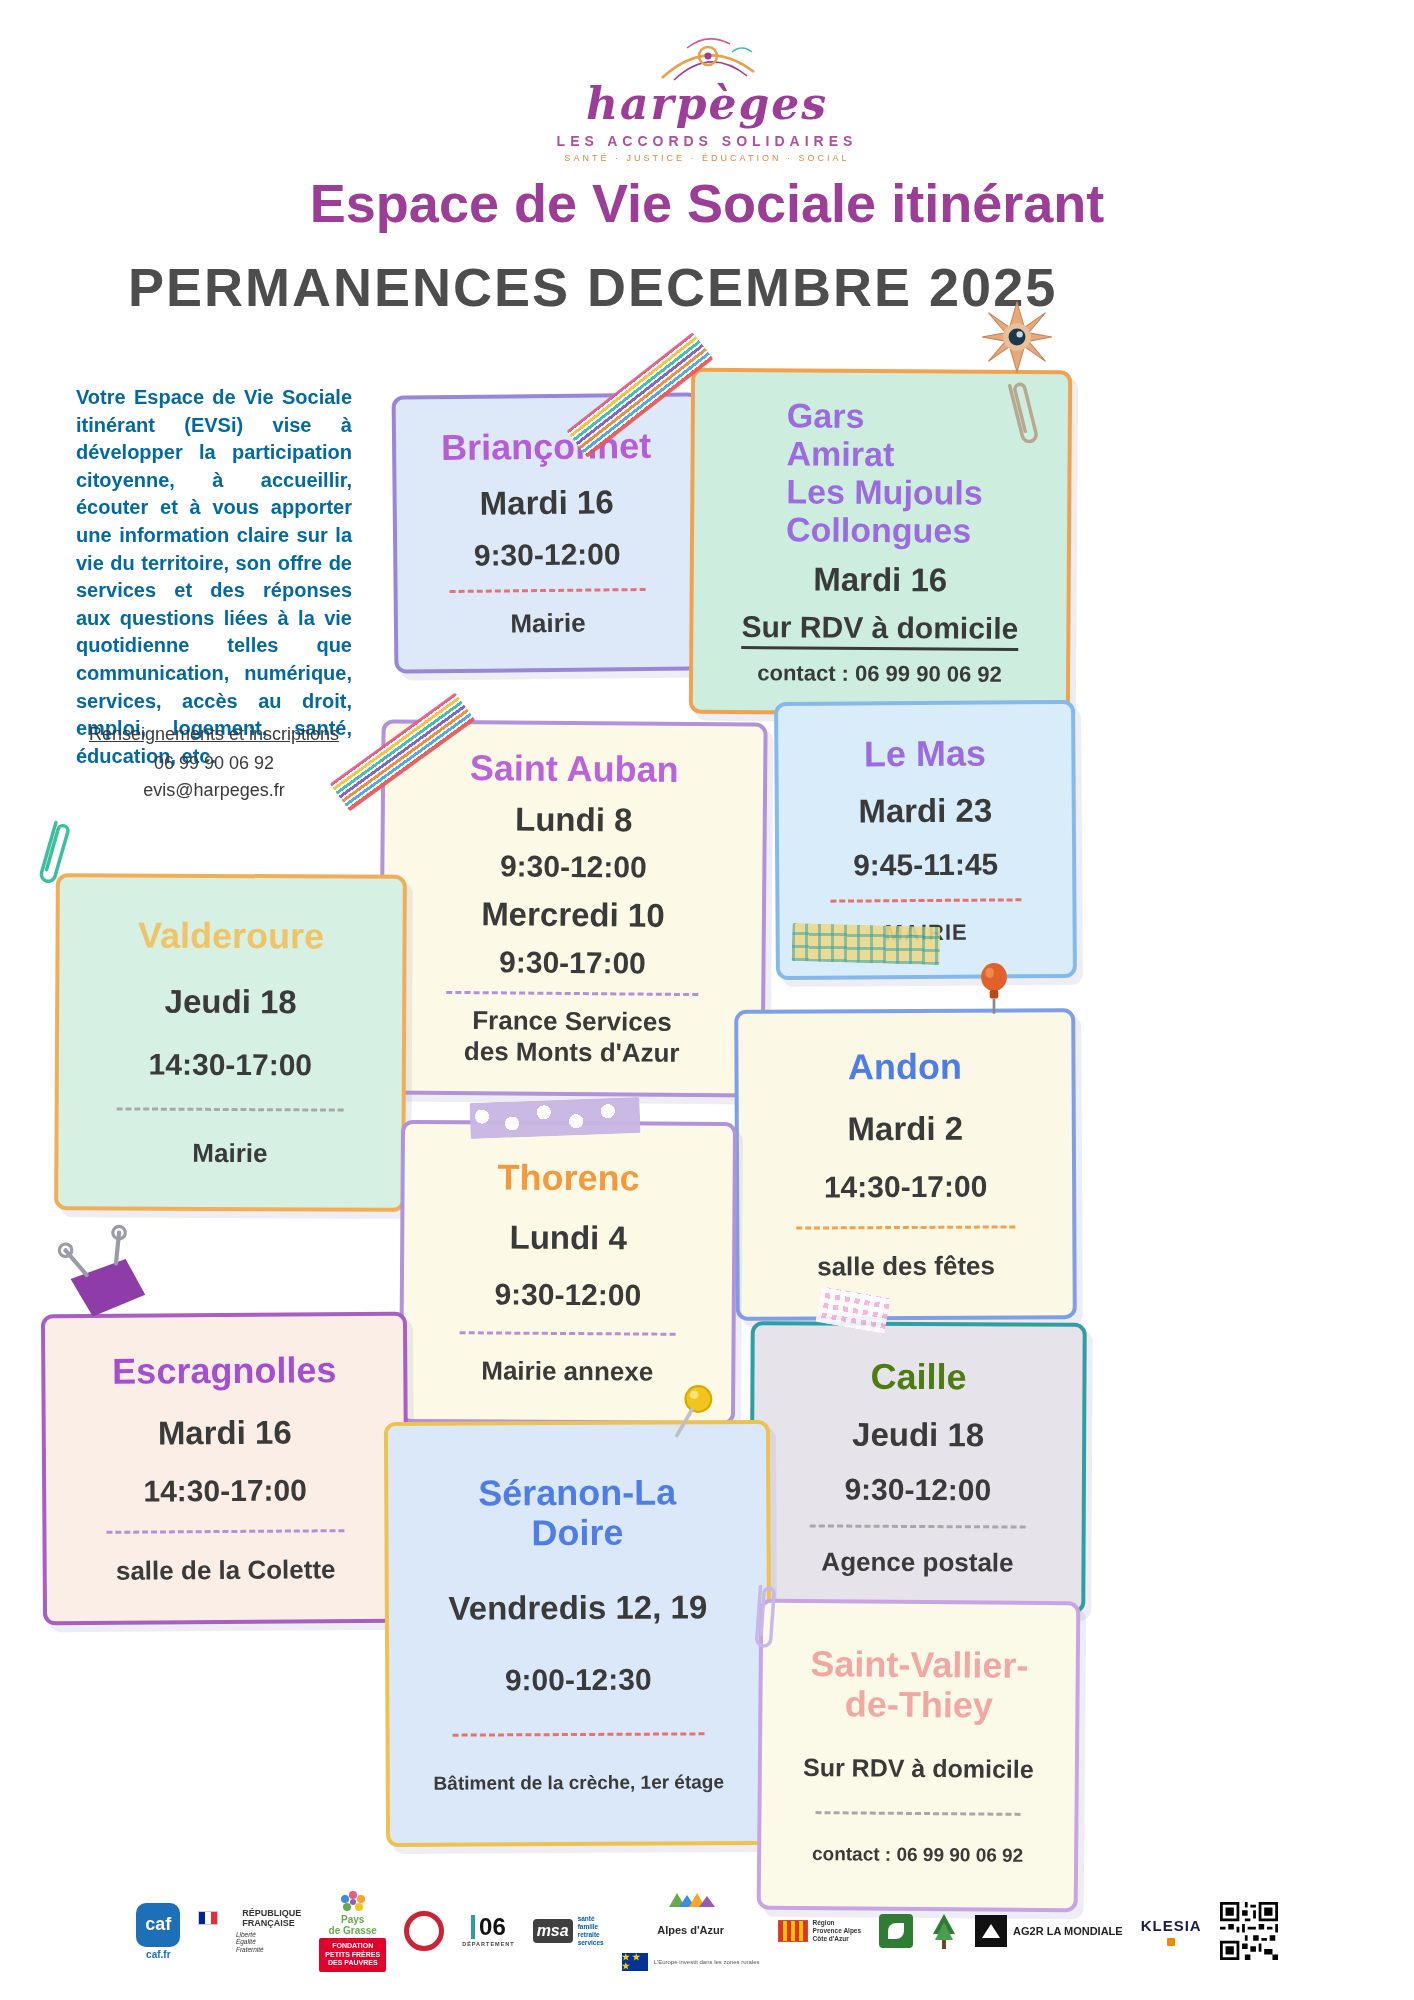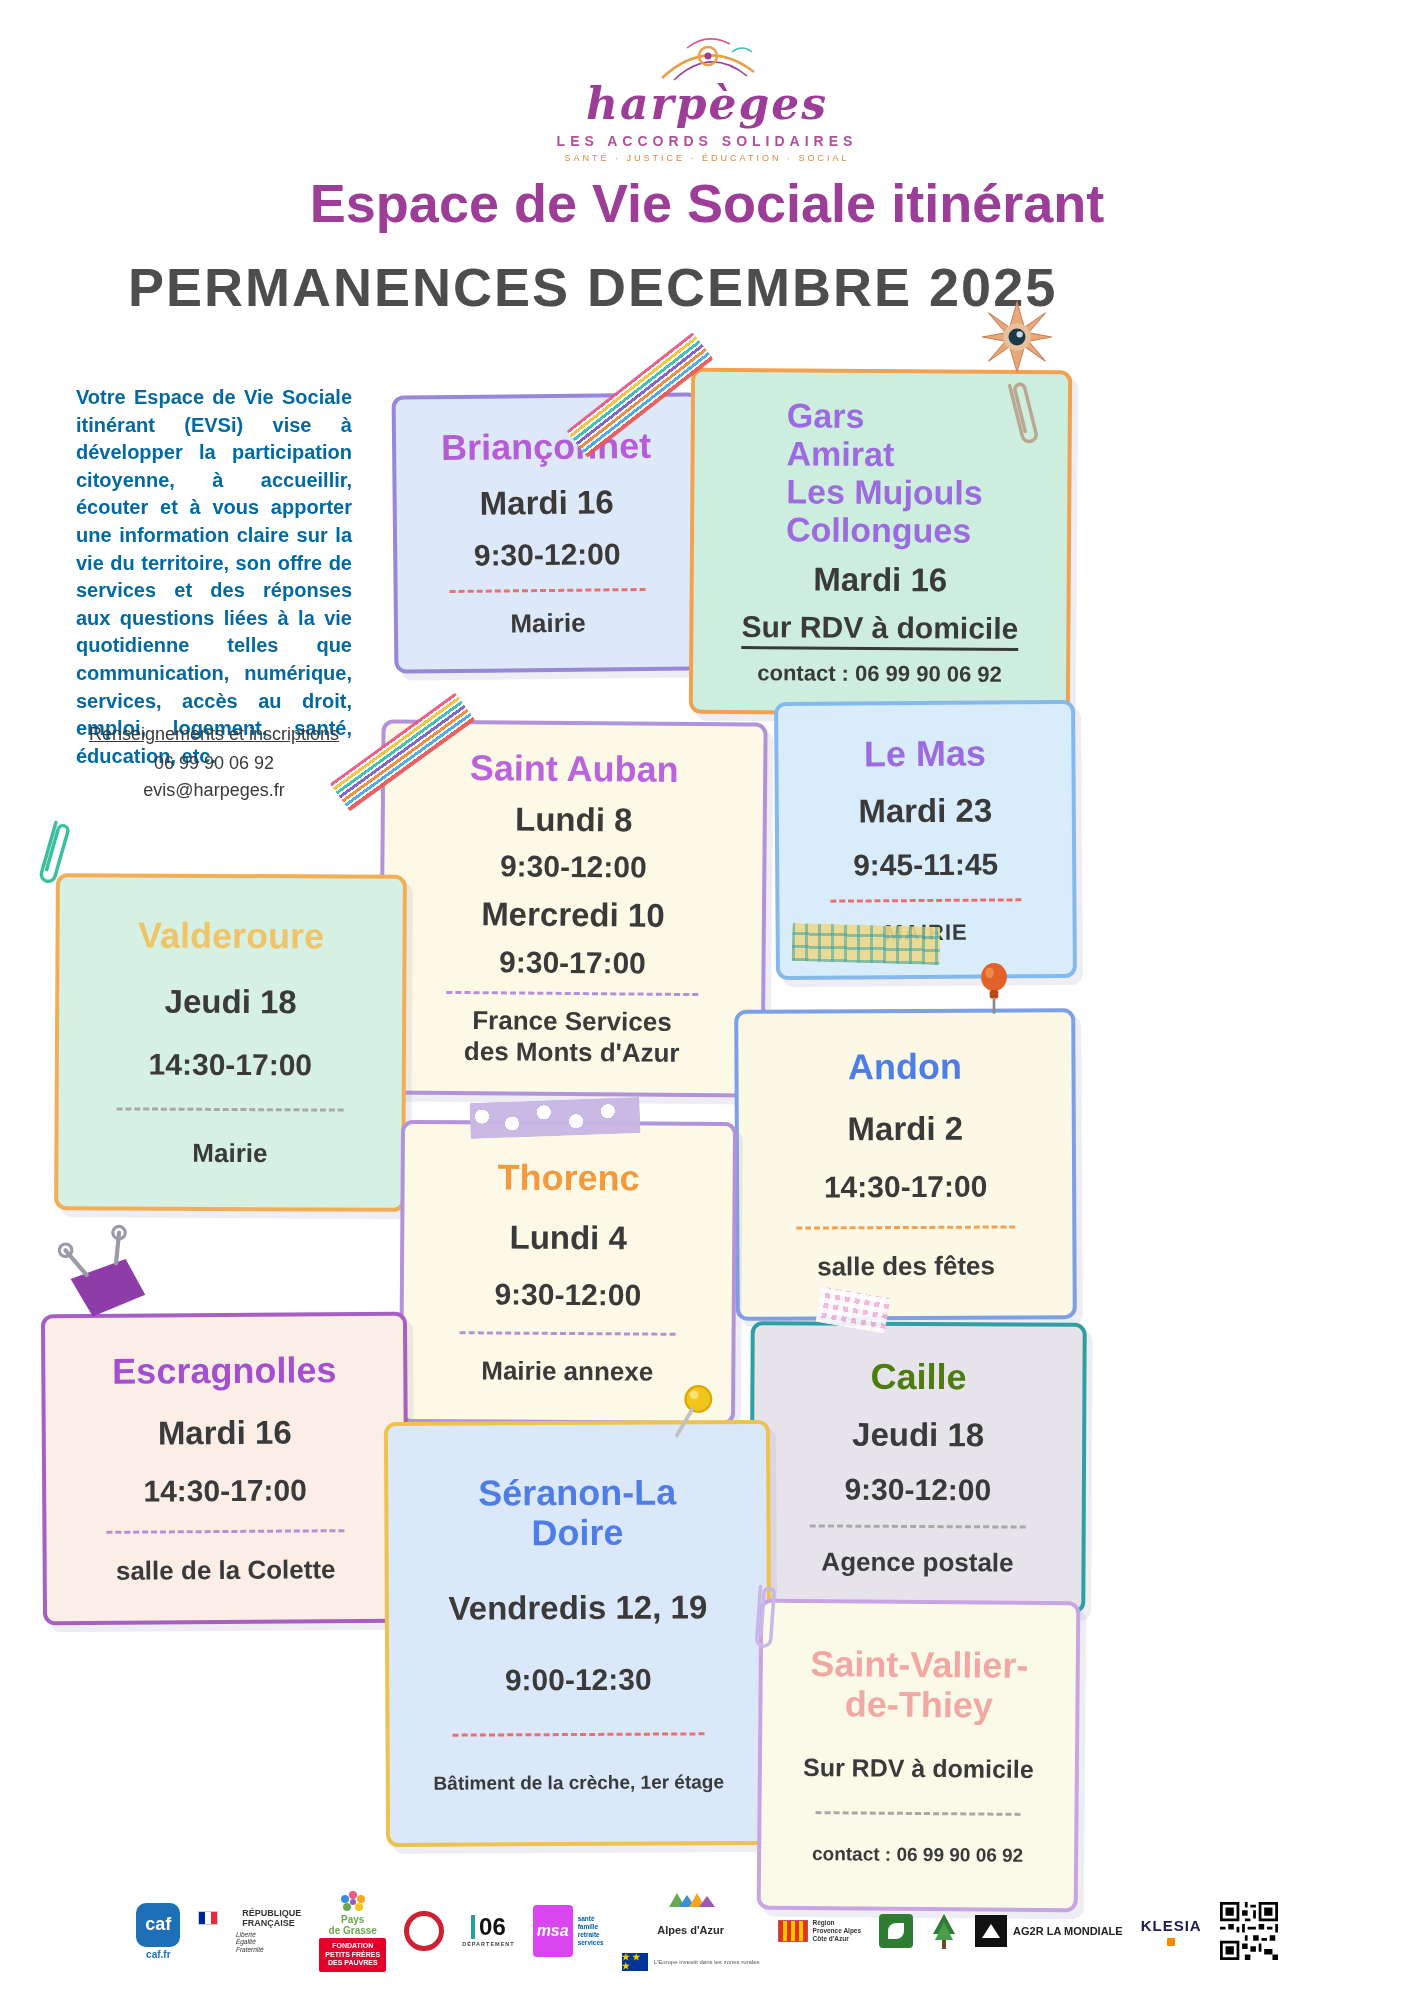--- a/index.html
+++ b/index.html
@@ -95,21 +95,21 @@
   .flag span{flex:1}
   .flag .b{background:#002395}.flag .w{background:#fff}.flag .r{background:#ed2939}
   .rep-text{font-size:9px;line-height:1.15;text-align:left}
   .rep-motto{font-size:6.5px;font-style:italic;font-weight:normal;line-height:1.2;text-align:left}
   .pdg-text{font-size:10px;color:#6aa84f;line-height:1.1;text-align:center}
   .pfp-box{background:#e4002b;color:#fff;font-size:7px;line-height:1.25;padding:4px 6px;text-align:center;border-radius:2px}
   .red-ring{width:30px;height:30px;border:5px solid #cc2233;border-radius:50%}
   .dep-num{font-size:24px;color:#111;border-left:4px solid #2a9d9f;padding-left:4px;line-height:1}
   .dep-label{font-size:5.5px;letter-spacing:1px;color:#444}
   .msa-row{display:flex;align-items:center;gap:5px}
-  .msa-box{width:40px;height:52px;background:#d946ef;color:#fff;font-size:16px;font-style:italic;font-weight:bold;display:flex;align-items:center;justify-content:center;border-radius:4px}
+  .msa-box{width:40px;height:24px;background:#404040;color:#fff;font-size:16px;font-style:italic;font-weight:bold;display:flex;align-items:center;justify-content:center;border-radius:4px}
   .msa-sub{font-size:6.5px;color:#0060a8;line-height:1.25;text-align:left}
   .alpes{gap:17px}
   .alpes-text{font-size:11px;color:#2a2a2a}
   .eu-row{display:flex;align-items:center;gap:6px}
   .eu-flag{width:26px;height:18px;background:#003399;position:relative;display:flex;align-items:center;justify-content:center}
   .eu-flag span{color:#ffcc00;font-size:9px;line-height:1}
   .eu-caption{font-size:6px;font-weight:normal;color:#555}
   .region-row{display:flex;align-items:center;gap:5px}
   .region-flag{width:28px;height:20px;background:repeating-linear-gradient(90deg,#e63312 0 4px,#f8c300 4px 8px);border:1px solid #b55}
   .region-text{font-size:6.5px;line-height:1.2;text-align:left;color:#333}

